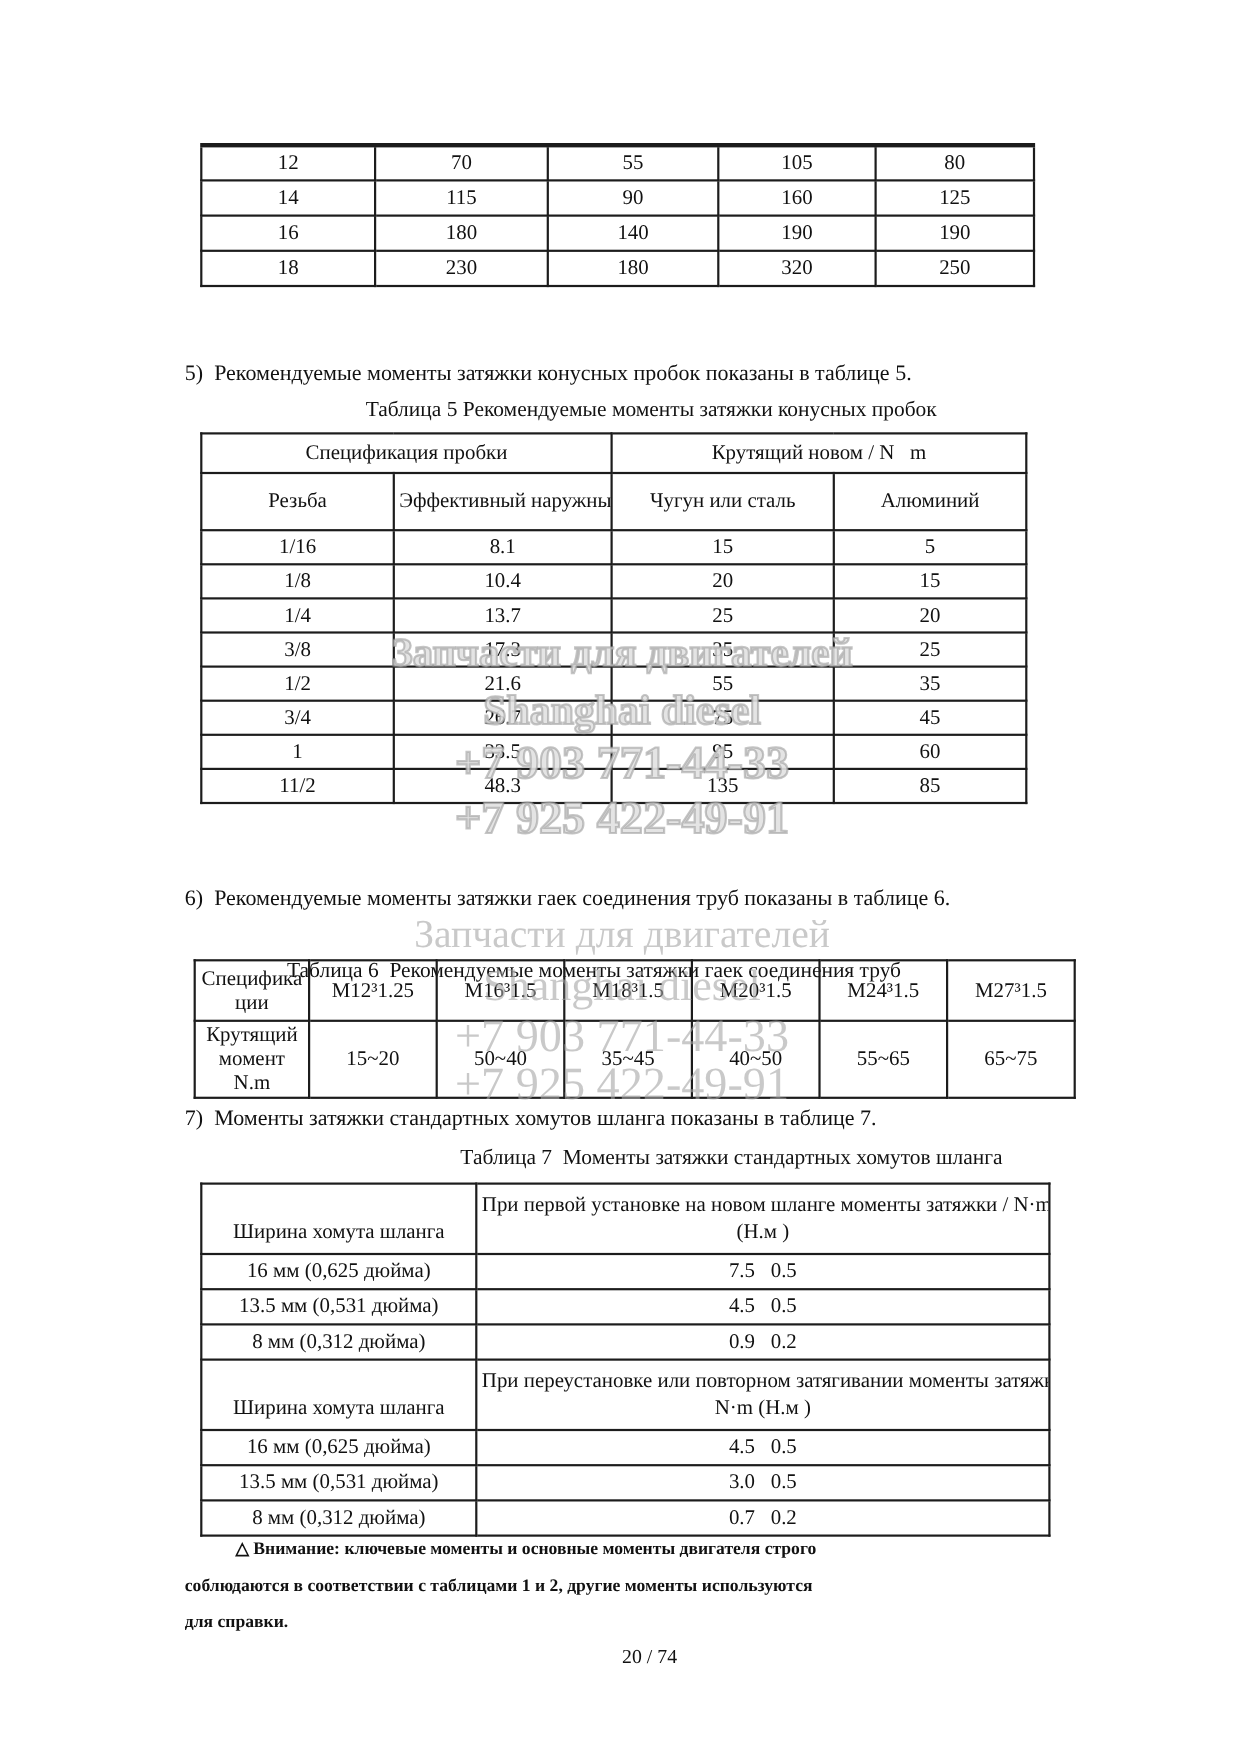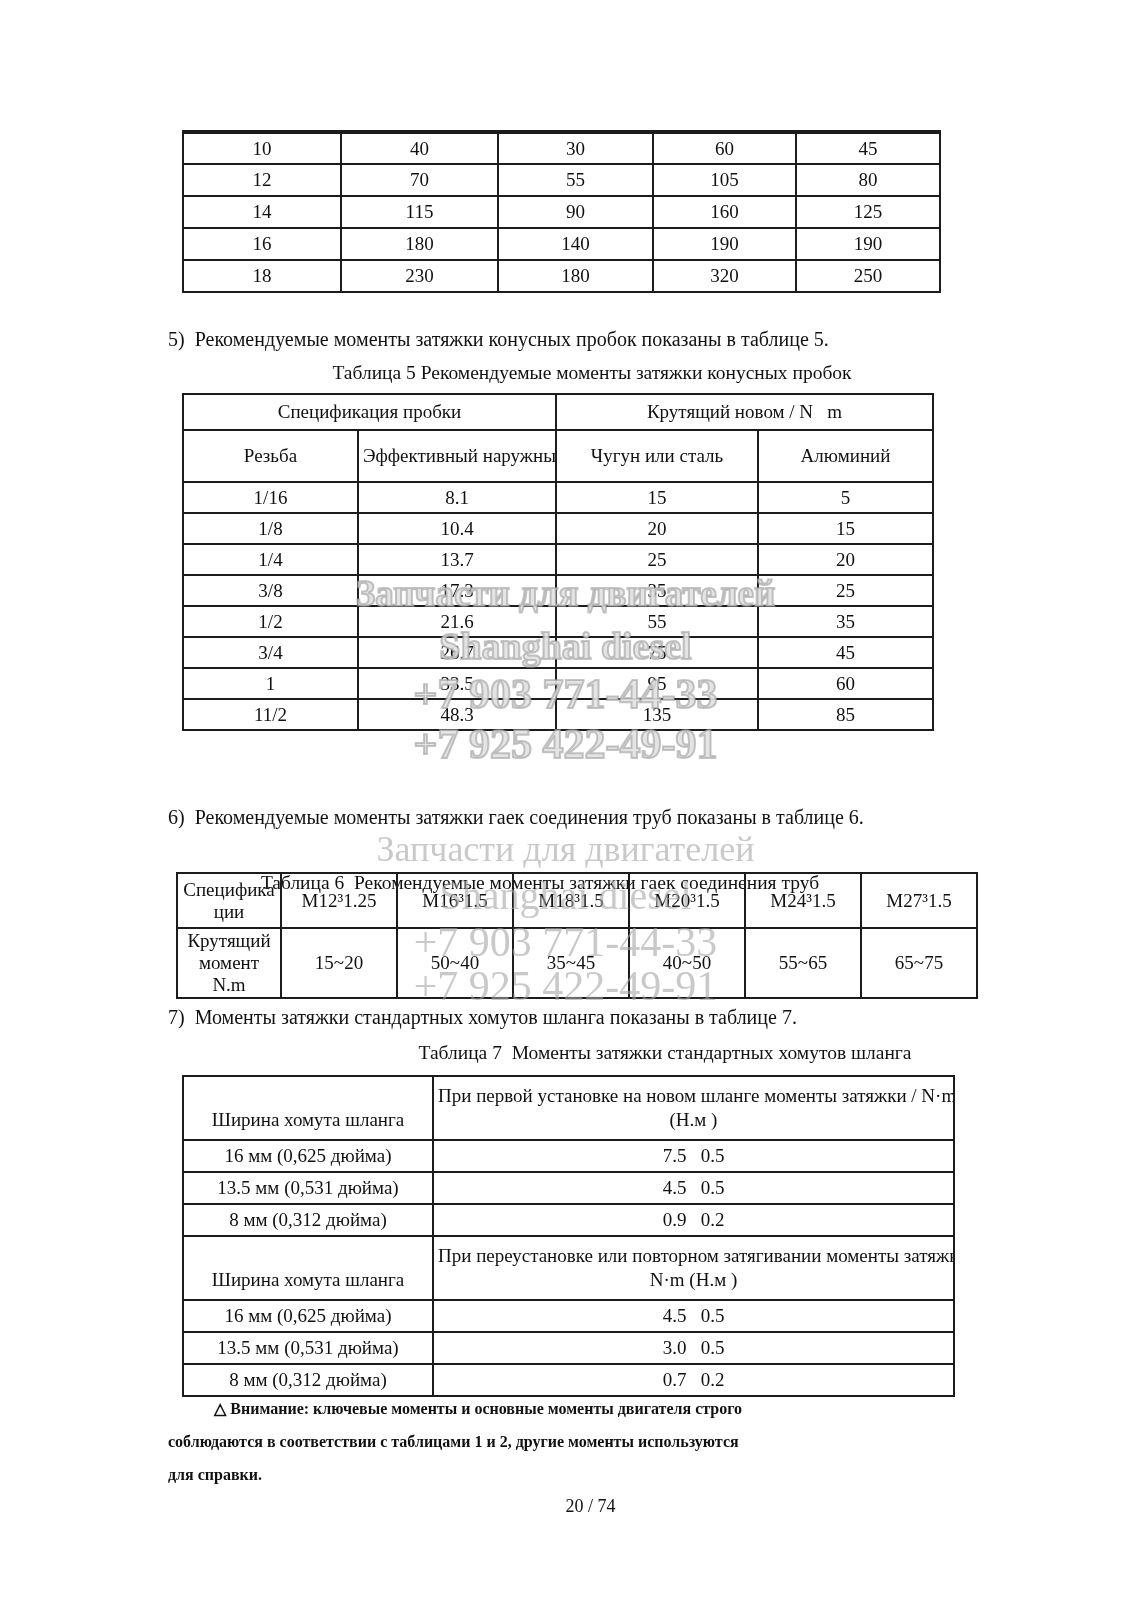--- a/index.html
+++ b/index.html
@@ -81,27 +81,20 @@
 <table id="top-table">
   <colgroup>
       <col style="width:158px">
       <col style="width:157px">
       <col style="width:155px">
       <col style="width:143px">
       <col style="width:144px">
     </colgroup>
   <tbody>
       <tr>
-        <td>10</td>
-        <td>40</td>
-        <td>30</td>
-        <td>60</td>
-        <td>45</td>
-      </tr>
-      <tr>
         <td>12</td>
         <td>70</td>
         <td>55</td>
         <td>105</td>
         <td>80</td>
       </tr>
       <tr>
         <td>14</td>
         <td>115</td>
         <td>90</td>

